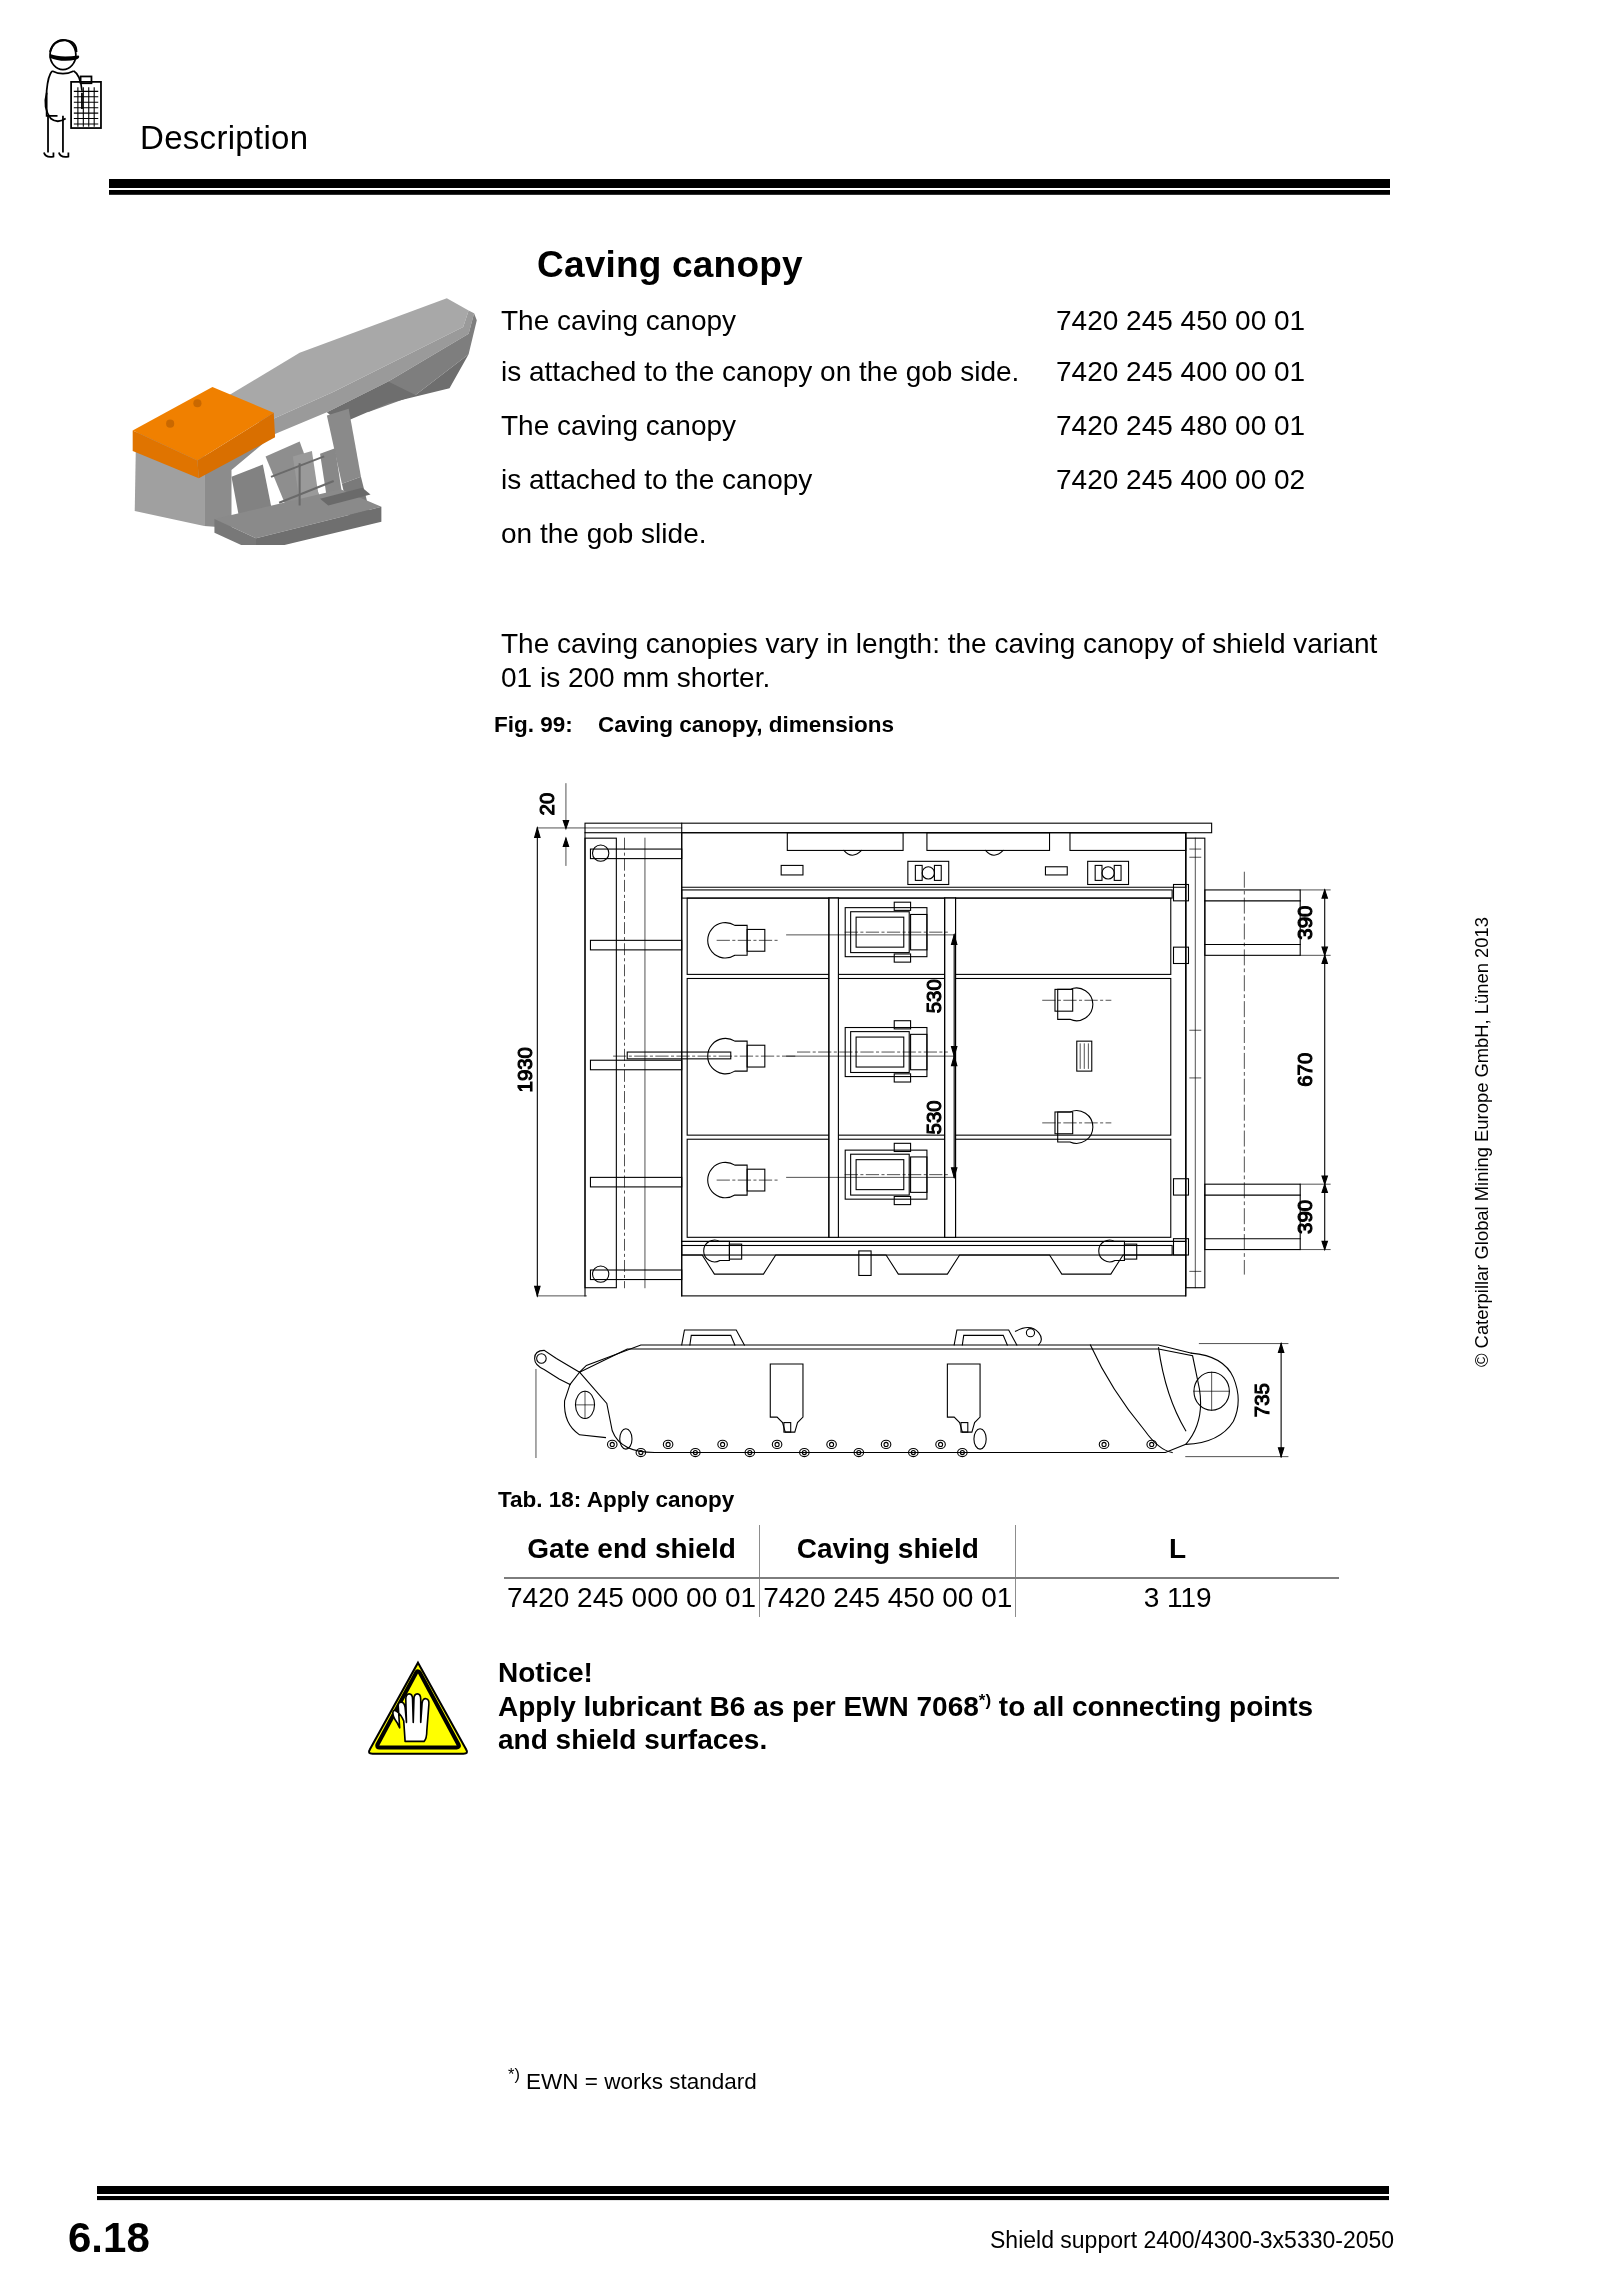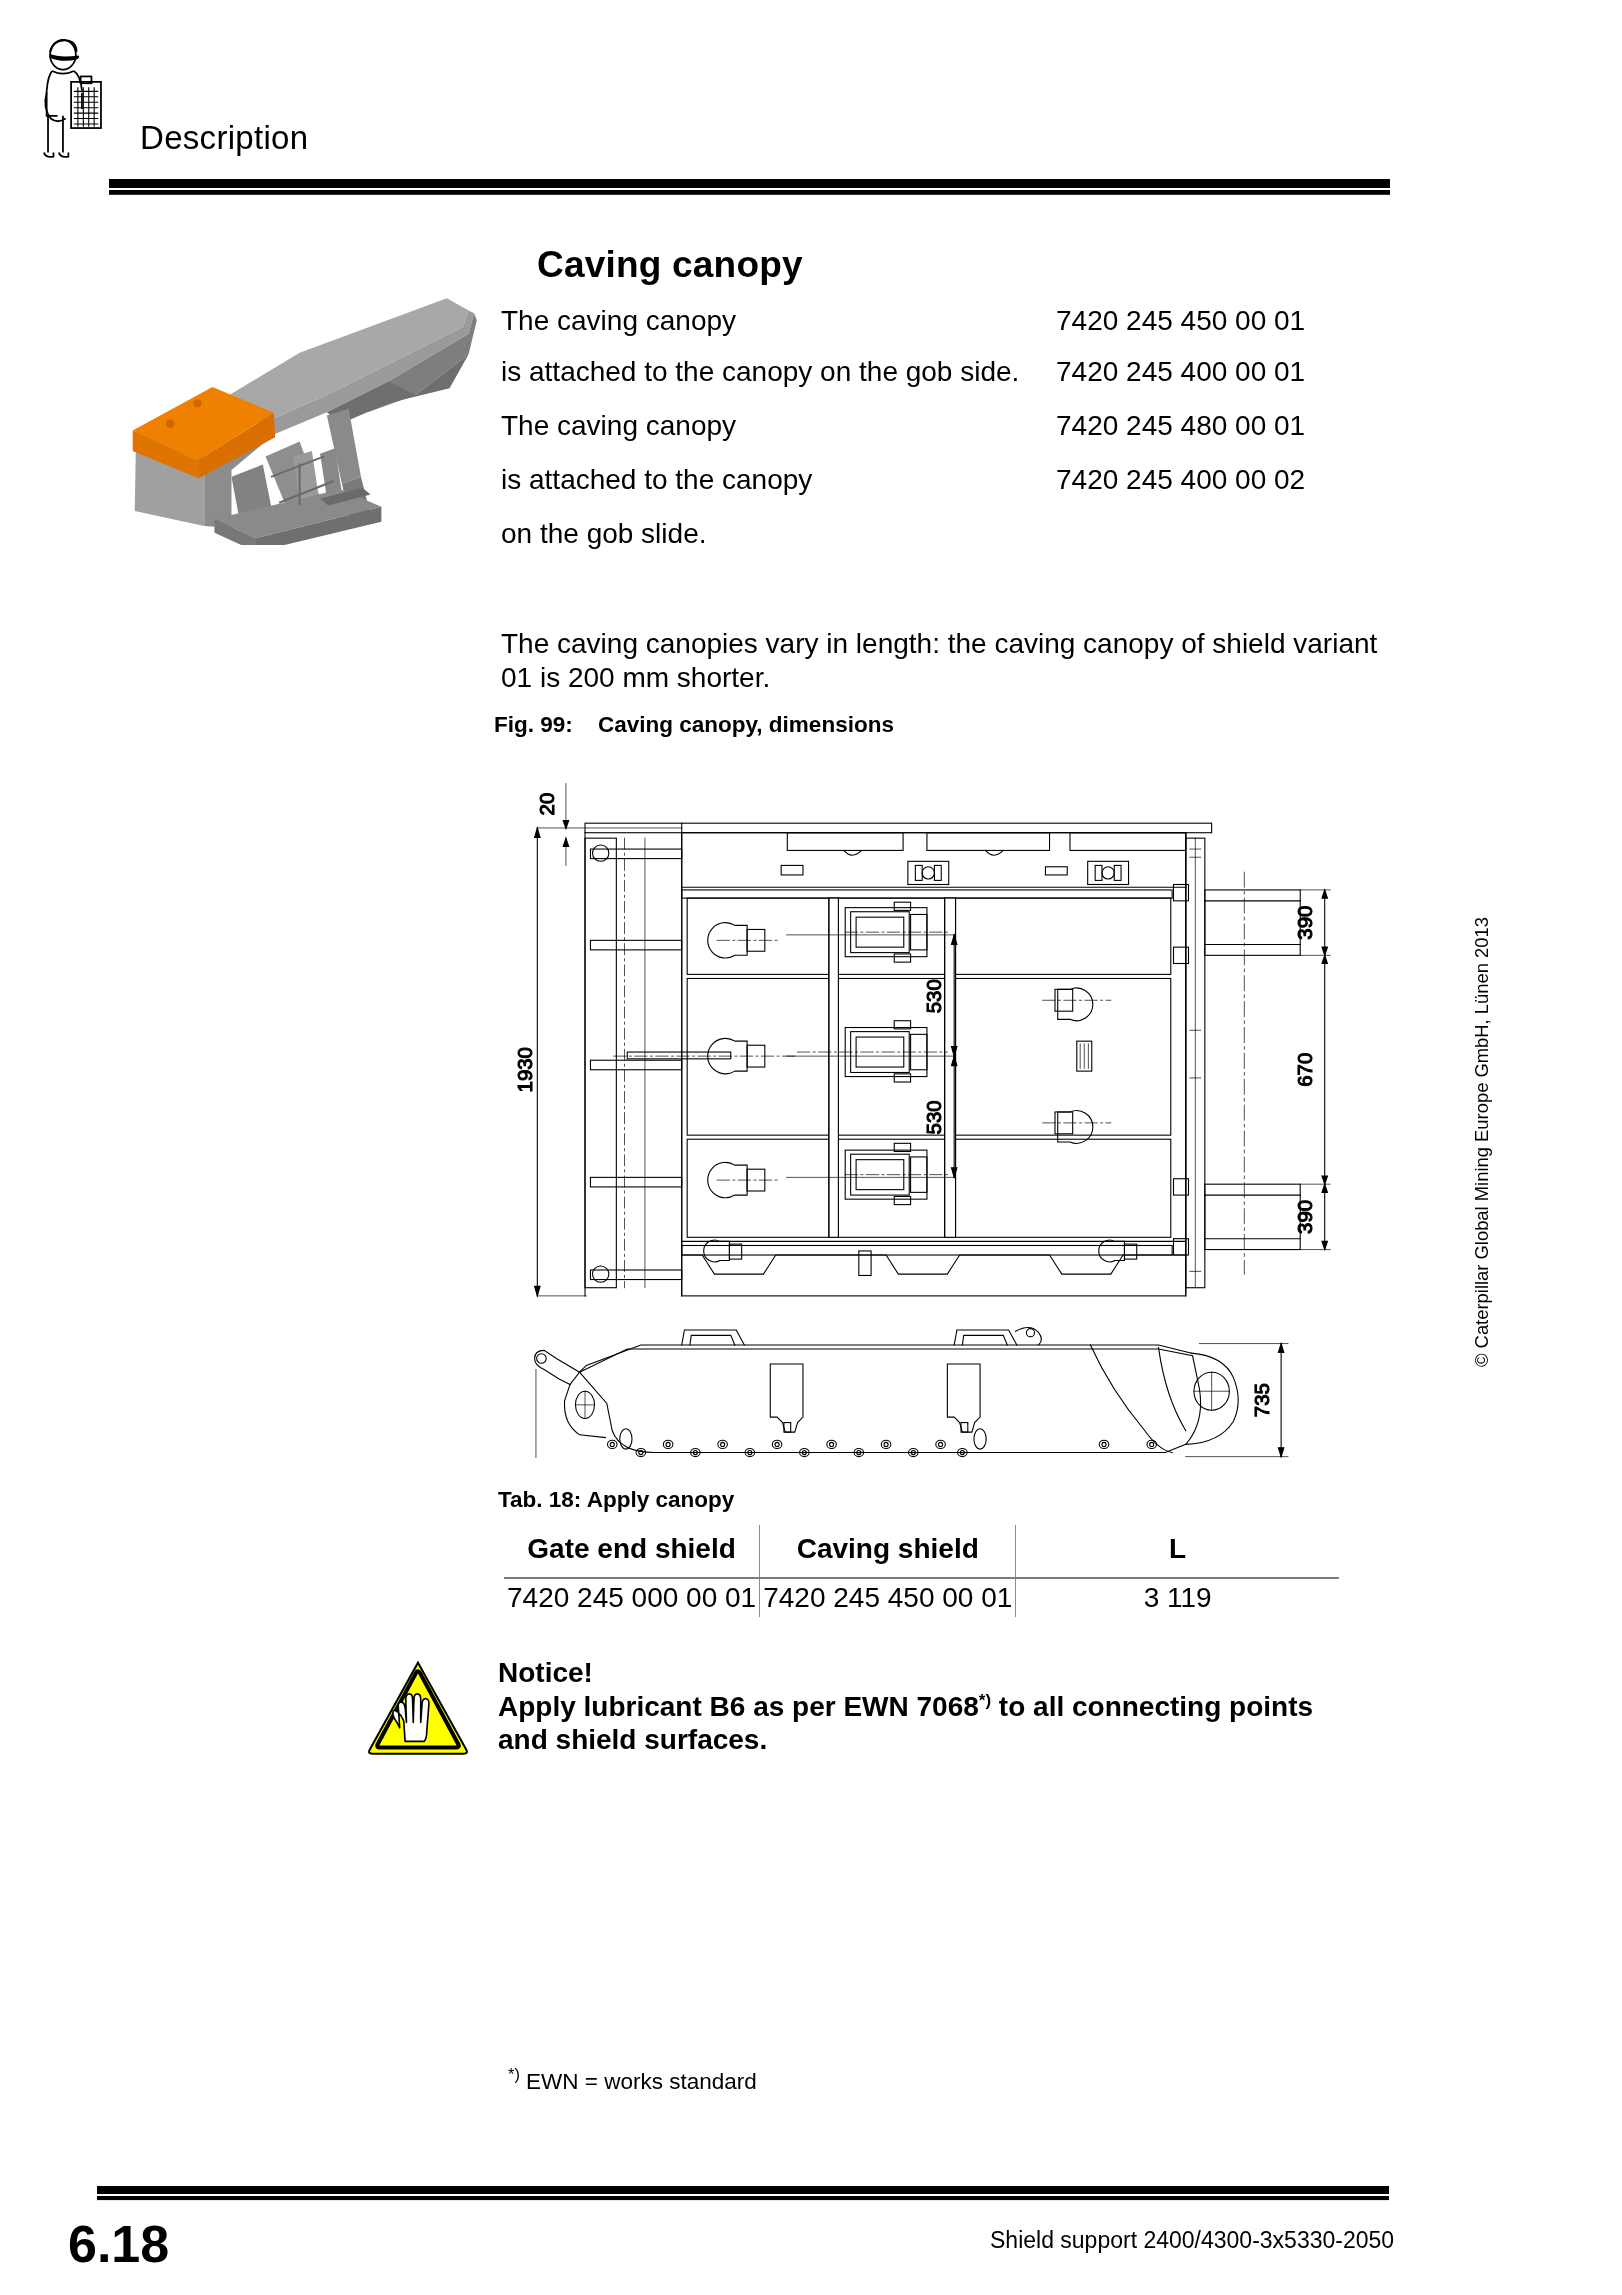--- a/index.html
+++ b/index.html
@@ -61,21 +61,21 @@
   
   #copyright{position:absolute;left:1471px;top:917px;
              transform-origin:0 0;transform:rotate(-90deg);
              font-size:18.4px;white-space:nowrap;transform-box:border-box;}
   #copyright{transform:rotate(-90deg) translate(-100%,0);}
 
   
   #footer-rule{position:absolute;left:97px;top:2186px;width:1292px;height:8.2px;
                background:#000;border-bottom:2px solid #fff;
                box-shadow:0 4.1px 0 0 #000;}
-  #page-number{position:absolute;left:68px;top:2214px;font-size:52px;font-weight:bold;}
+  #page-number{position:absolute;left:68px;top:2214px;font-size:42px;font-weight:bold;}
   #footer-doc{position:absolute;left:990px;top:2227px;font-size:23px;white-space:nowrap;}
 </style>
 </head>
 <body>
 
 <div id="header">
 
   <div id="header-icon">
     <svg width="102" height="129" viewBox="0 0 150 190">
       <g fill="none" stroke="#000" stroke-width="2.6">

